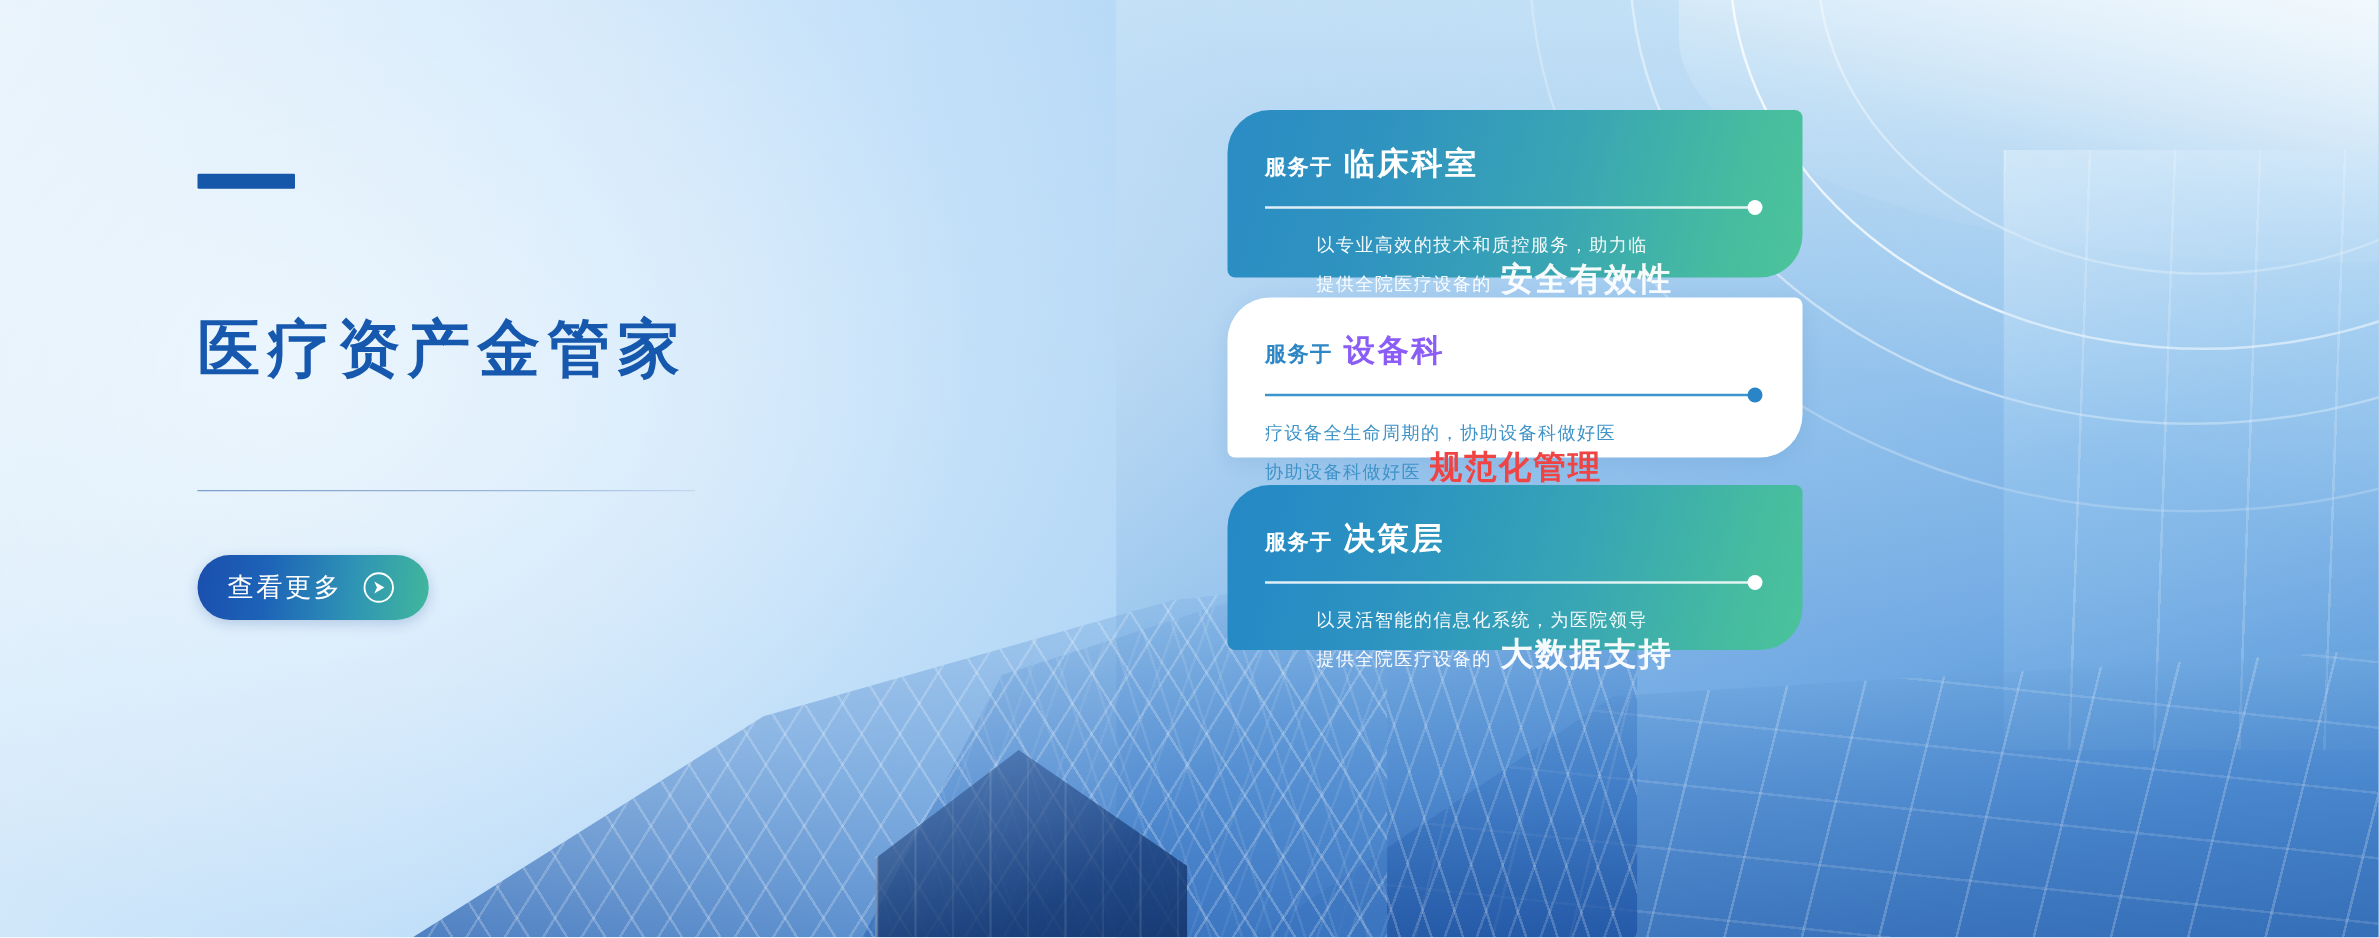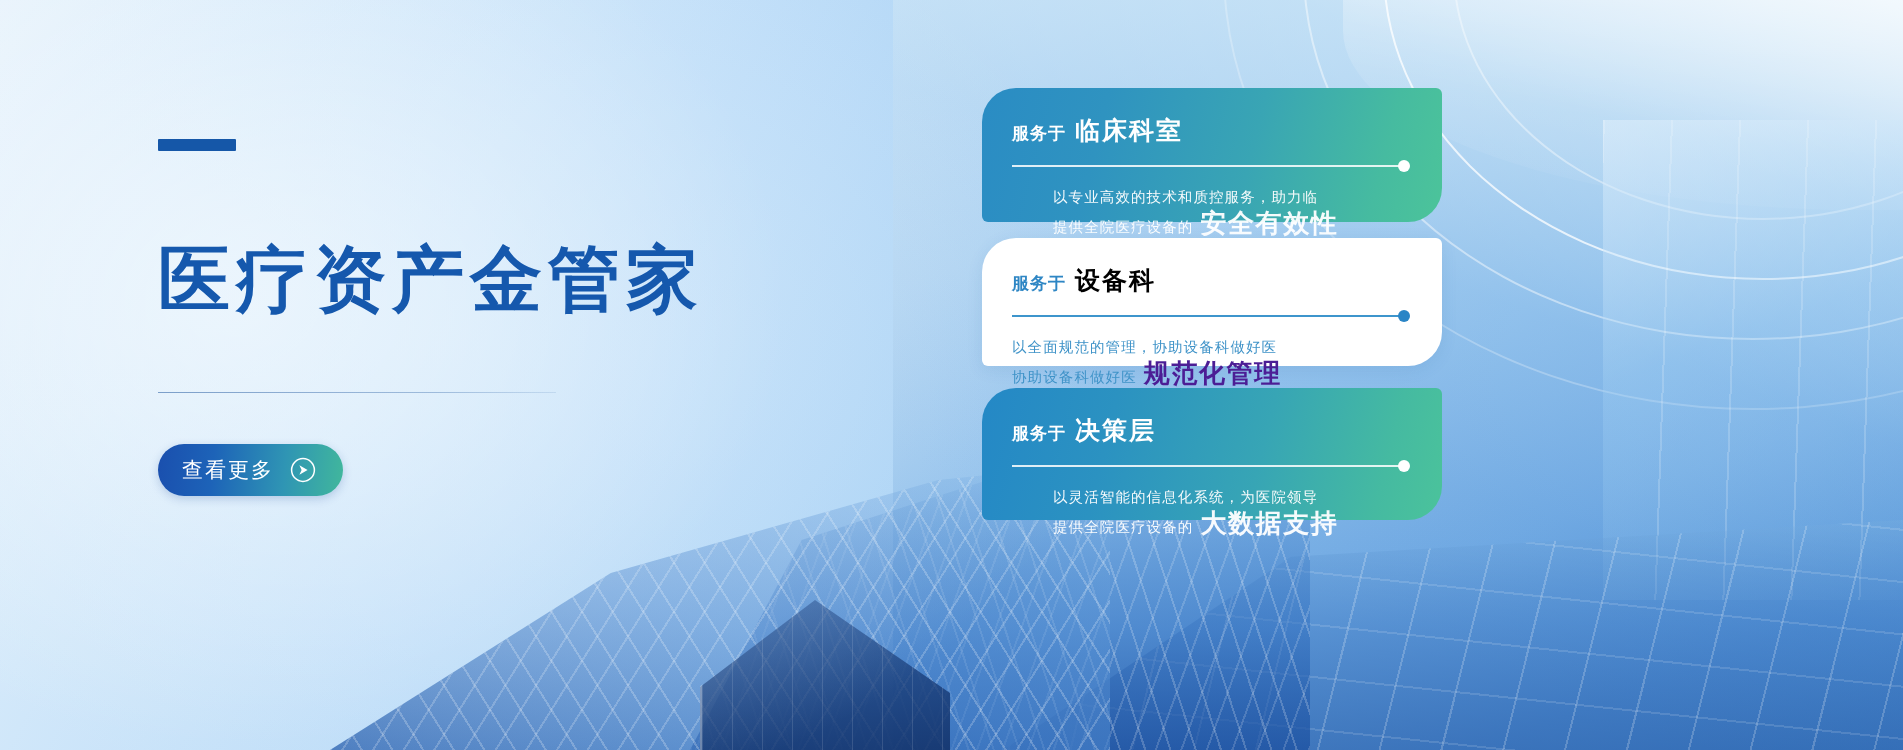--- a/index.html
+++ b/index.html
@@ -97,21 +97,21 @@
   .left-col {
     position: absolute; left: 158px; top: 0; width: 620px; height: 750px;
     z-index: 5;
   }
   .accent-dash {
     position: absolute; left: 0; top: 139px;
     width: 78px; height: 12px; background: #1557a8; border-radius: 1px;
   }
   .hero-title {
     position: absolute; left: 0; top: 240px;
-    font-size: 72px; line-height: 78px; font-weight: bold;
+    font-size: 50px; line-height: 78px; font-weight: bold;
     color: #1558ad; letter-spacing: 6px; white-space: nowrap;
   }
   .hero-rule {
     position: absolute; left: 0; top: 392px;
     width: 398px; height: 1px;
     background: linear-gradient(90deg, rgba(35,90,160,0.55) 0%, rgba(35,90,160,0.35) 70%, rgba(35,90,160,0.12) 100%);
   }
   .cta {
     position: absolute; left: 0; top: 444px;
     display: flex; align-items: center; gap: 16px;
@@ -146,25 +146,25 @@
   .card-body .row { display: flex; align-items: baseline; gap: 7px; white-space: nowrap; }
   .card-body .em { font-size: 26px; font-weight: bold; letter-spacing: 1.6px; }
 
   .card.c1, .card.c3 { color: #ffffff; }
   .card.c1 .card-div .line, .card.c3 .card-div .line { background: rgba(255,255,255,0.85); }
   .card.c1 .card-div .dot,  .card.c3 .card-div .dot  { background: #ffffff; }
   .card.c1 .card-body, .card.c3 .card-body { color: rgba(255,255,255,0.95); margin-left: 41px; }
 
   .card.c2 { color: #1f7ec0; }
   .card.c2 .card-head .pre { color: #2e86c4; }
-  .card.c2 .card-head .tgt { color: #000000; }
+  .card.c2 .card-head .tgt { color: #8b5cf6; }
   .card.c2 .card-div .line { background: #3d95cc; }
   .card.c2 .card-div .dot  { background: #2a85c6; }
   .card.c2 .card-body { color: #3f93c8; }
-  .card.c2 .card-body .em { color: #4c1d95; }
+  .card.c2 .card-body .em { color: #ef4444; }
 </style>
 </head>
 <body>
 
 <div id="banner">
 
   <div class="bg-layer">
     <div class="sky-glow"></div>
     <div class="right-photo"></div>
     <div class="ceiling-band"></div>
@@ -223,21 +223,21 @@
       <div class="card-head">
         <span class="pre">服务于</span>
         <span class="tgt">设备科</span>
       </div>
       <div class="card-div">
         <div class="line"></div>
         <div class="dot"></div>
       </div>
       <div class="card-body">
         <div class="row">
-          <span>以全面规范的管理，协助设备科做好医</span>
+          <span>疗设备全生命周期的，协助设备科做好医</span>
         </div>
         <div class="row">
           <span>协助设备科做好医</span>
           <span class="em">规范化管理</span>
         </div>
       </div>
     </div>
 
     <div class="card c3">
       <div class="card-head">

